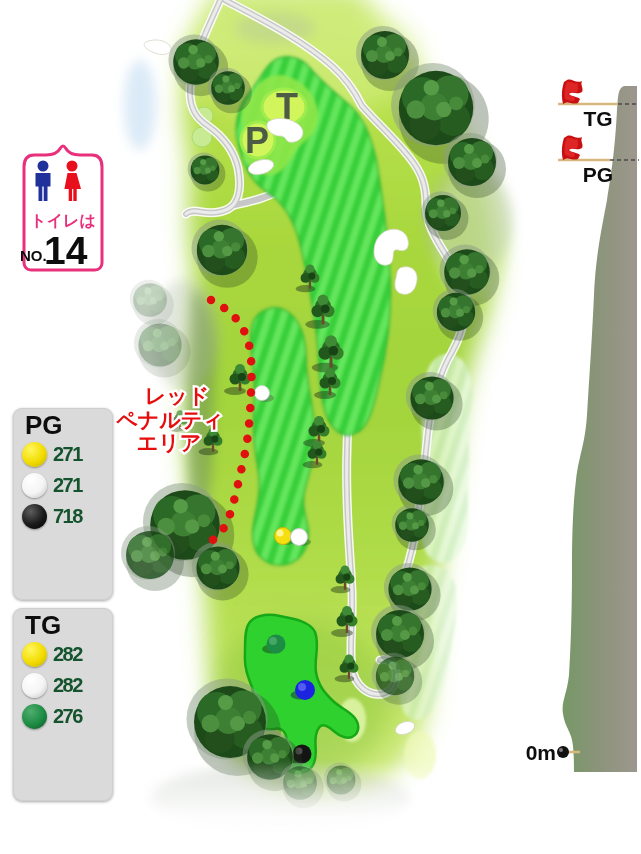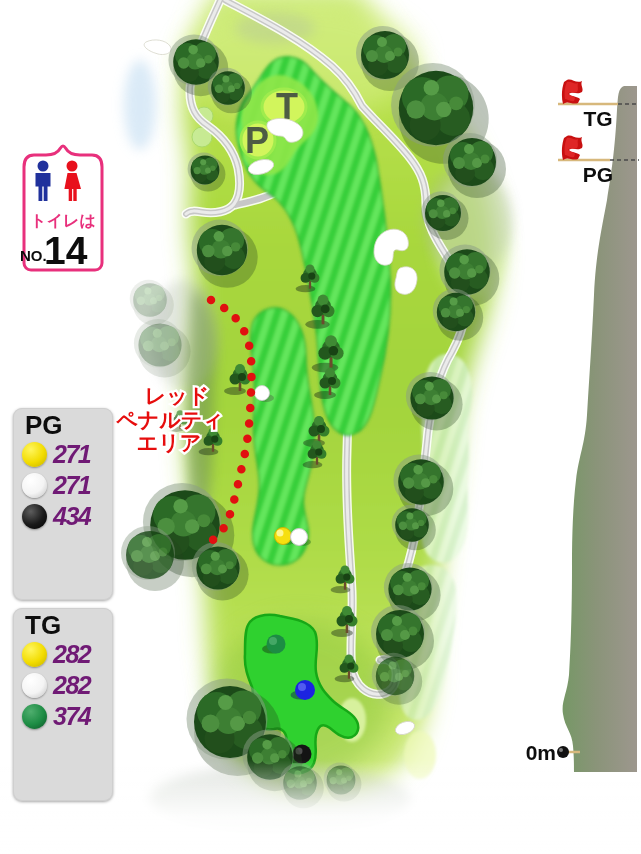--- a/index.html
+++ b/index.html
@@ -13,21 +13,21 @@
   .panel-pg{top:408px;height:192px;}
   .panel-tg{top:608px;height:193px;}
   .panel h3{margin:0 0 0 3px;font-size:26px;line-height:28px;font-weight:bold;color:#0d0d0d;}
   .trow{display:flex;align-items:center;height:31px;}
   .dot{width:25px;height:25px;border-radius:50%;flex:0 0 25px;box-shadow:0 1px 2px rgba(0,0,0,.35);}
   .dot.yellow{background:radial-gradient(circle at 35% 30%, #fff65e, #f2dc00 55%, #c2ad00);}
   .dot.white {background:radial-gradient(circle at 35% 30%, #ffffff, #f4f4f4 55%, #bfbfbf);}
   .dot.green {background:radial-gradient(circle at 35% 30%, #4fae6e, #1d8c44 55%, #0d5226);}
   .dot.blue  {background:radial-gradient(circle at 35% 30%, #5a66f2, #1c24e0 55%, #0e148f);}
   .dot.black {background:radial-gradient(circle at 35% 30%, #5d5d5d, #1a1a1a 55%, #000000);}
-  .val{font-size:25px;font-weight:bold;color:#701a75;letter-spacing:-1.5px;margin-left:6px;font-style:italic;}
+  .val{font-size:20px;font-weight:bold;color:#14532d;letter-spacing:-1.5px;margin-left:6px;}
   
   text{font-family:"Liberation Sans","DejaVu Sans",sans-serif;}
 </style>
 </head>
 <body>
 
 <div class="stage">
 
 <svg class="course" width="641" height="854" viewBox="0 0 641 854">
   <defs>
@@ -279,33 +279,33 @@
   <div class="trow">
     <span class="dot yellow"></span>
     <span class="val">271</span>
   </div>
   <div class="trow">
     <span class="dot white"></span>
     <span class="val">271</span>
   </div>
   <div class="trow">
     <span class="dot black"></span>
-    <span class="val">434</span>
+    <span class="val">718</span>
   </div>
 </div>
 
 <div class="panel panel-tg">
   <h3>TG</h3>
   <div class="trow">
     <span class="dot yellow"></span>
     <span class="val">282</span>
   </div>
   <div class="trow">
     <span class="dot white"></span>
     <span class="val">282</span>
   </div>
   <div class="trow">
     <span class="dot green"></span>
-    <span class="val">374</span>
+    <span class="val">276</span>
   </div>
 </div>
 
 </div>
 
 </body></html>

